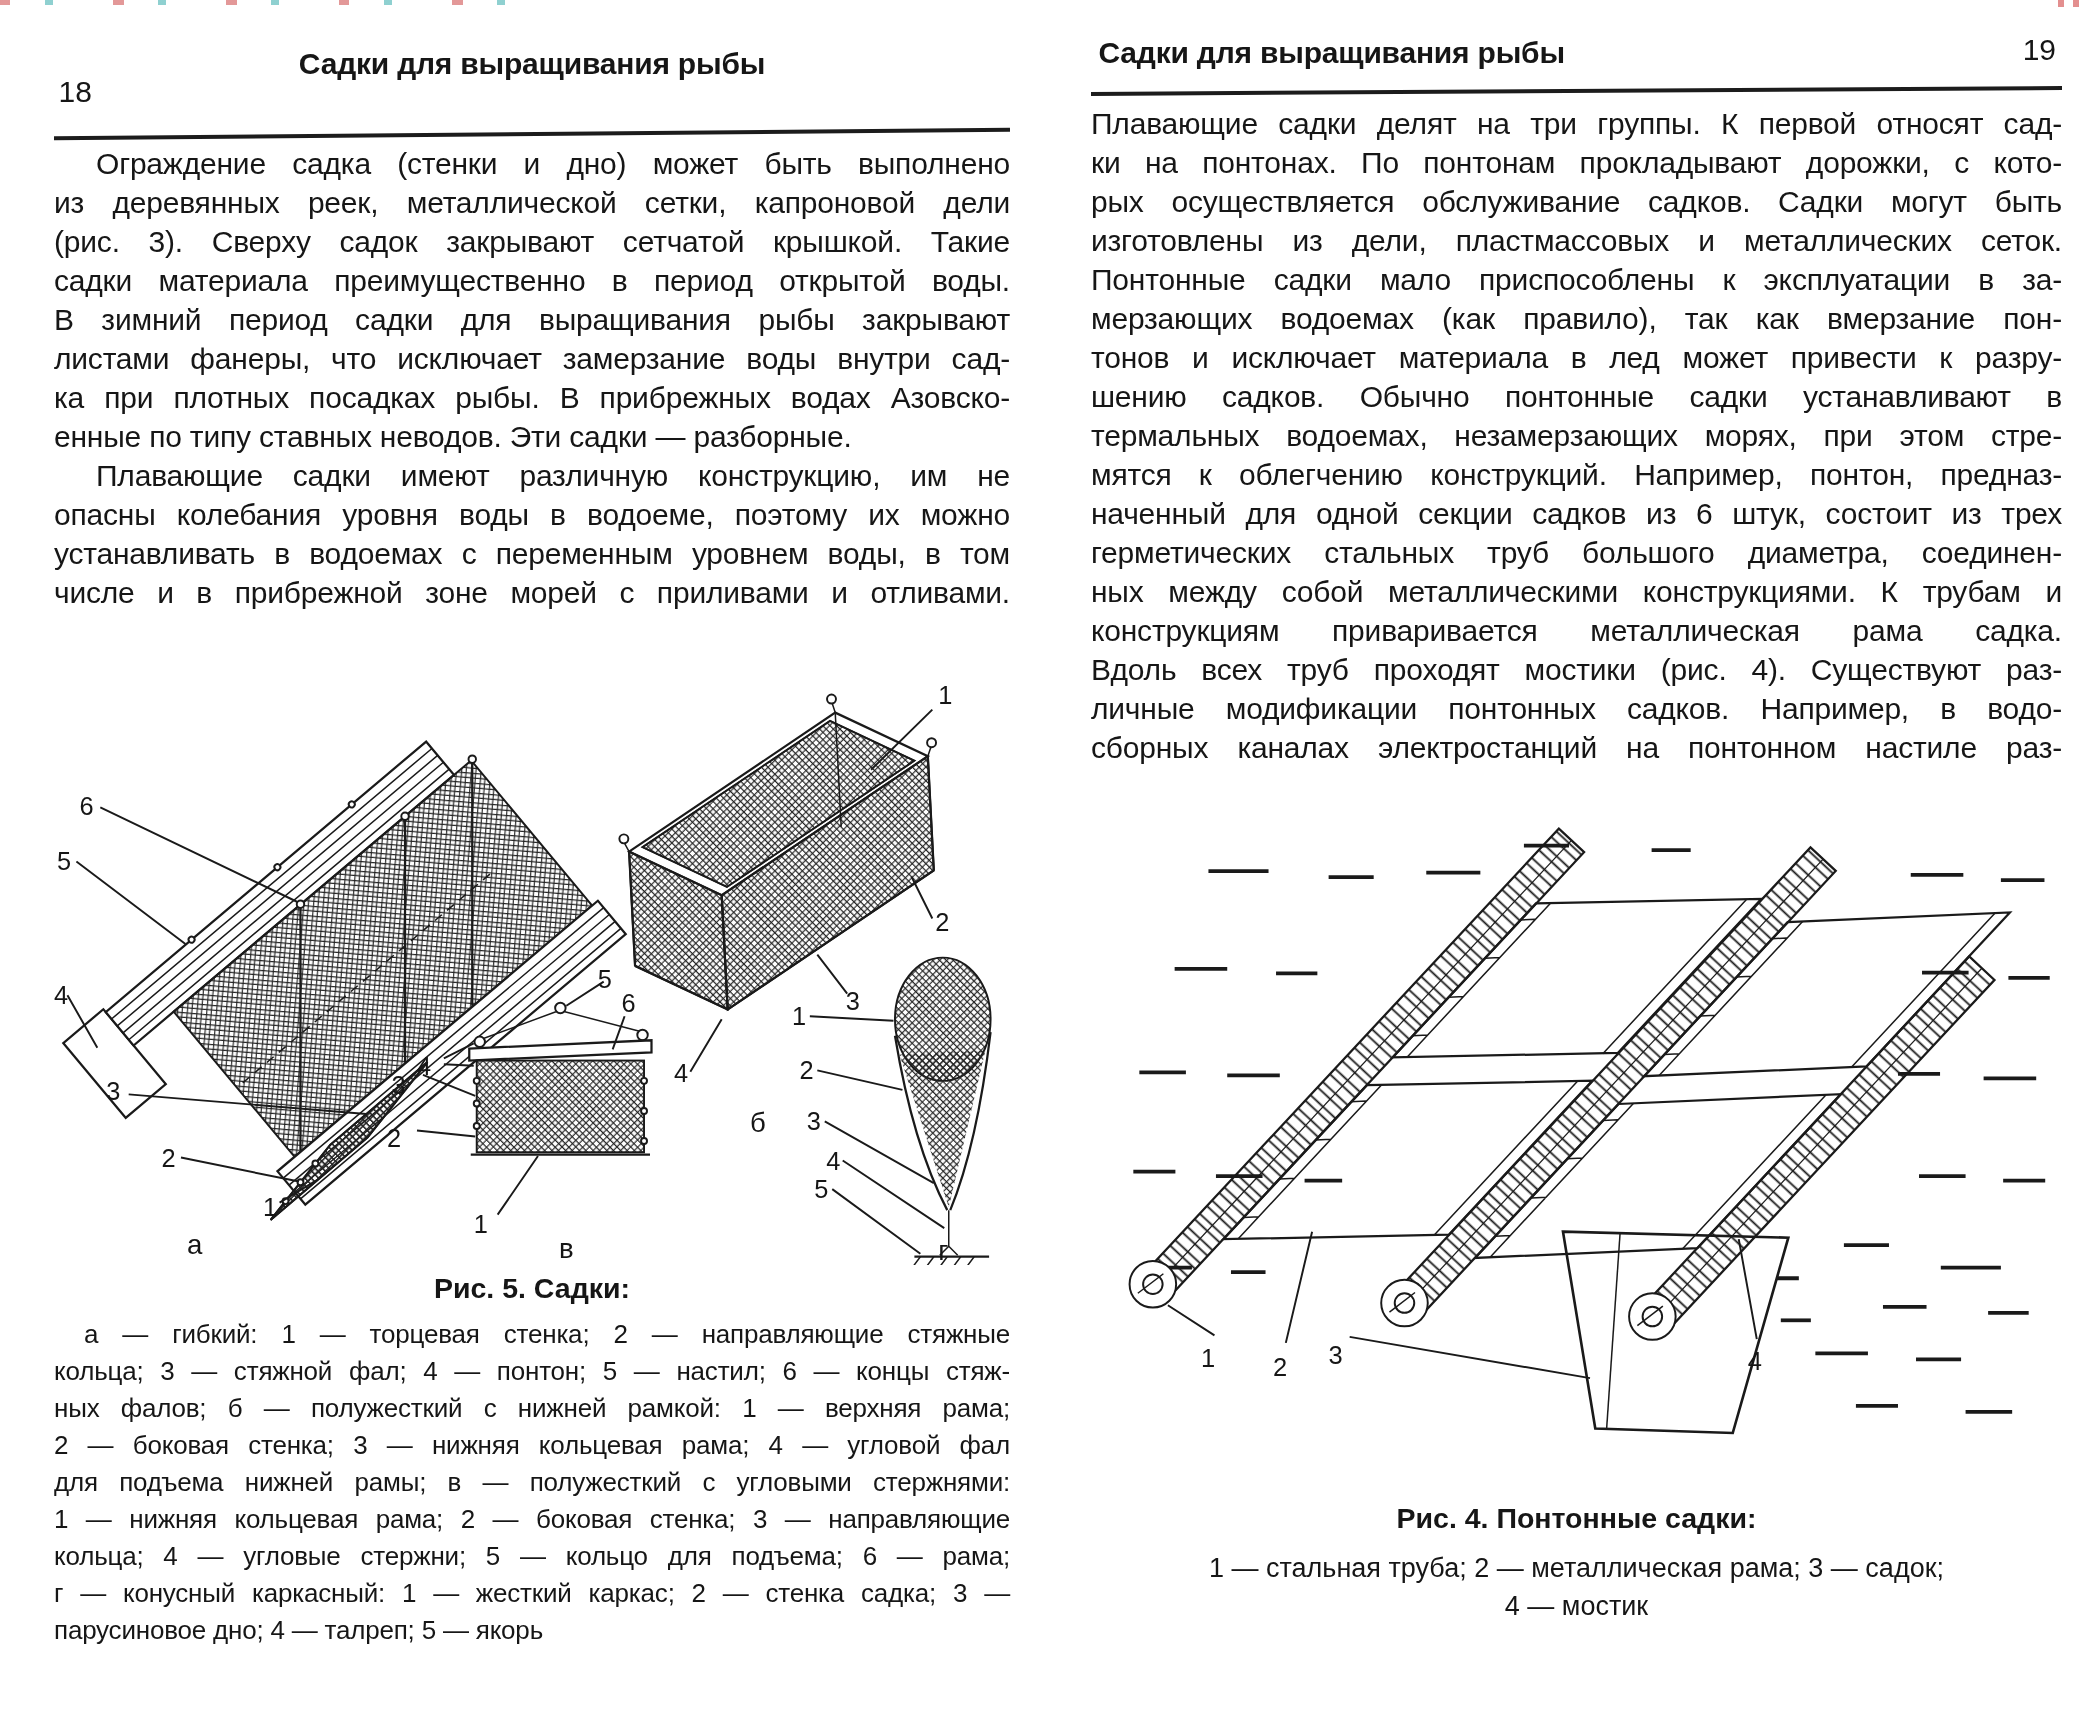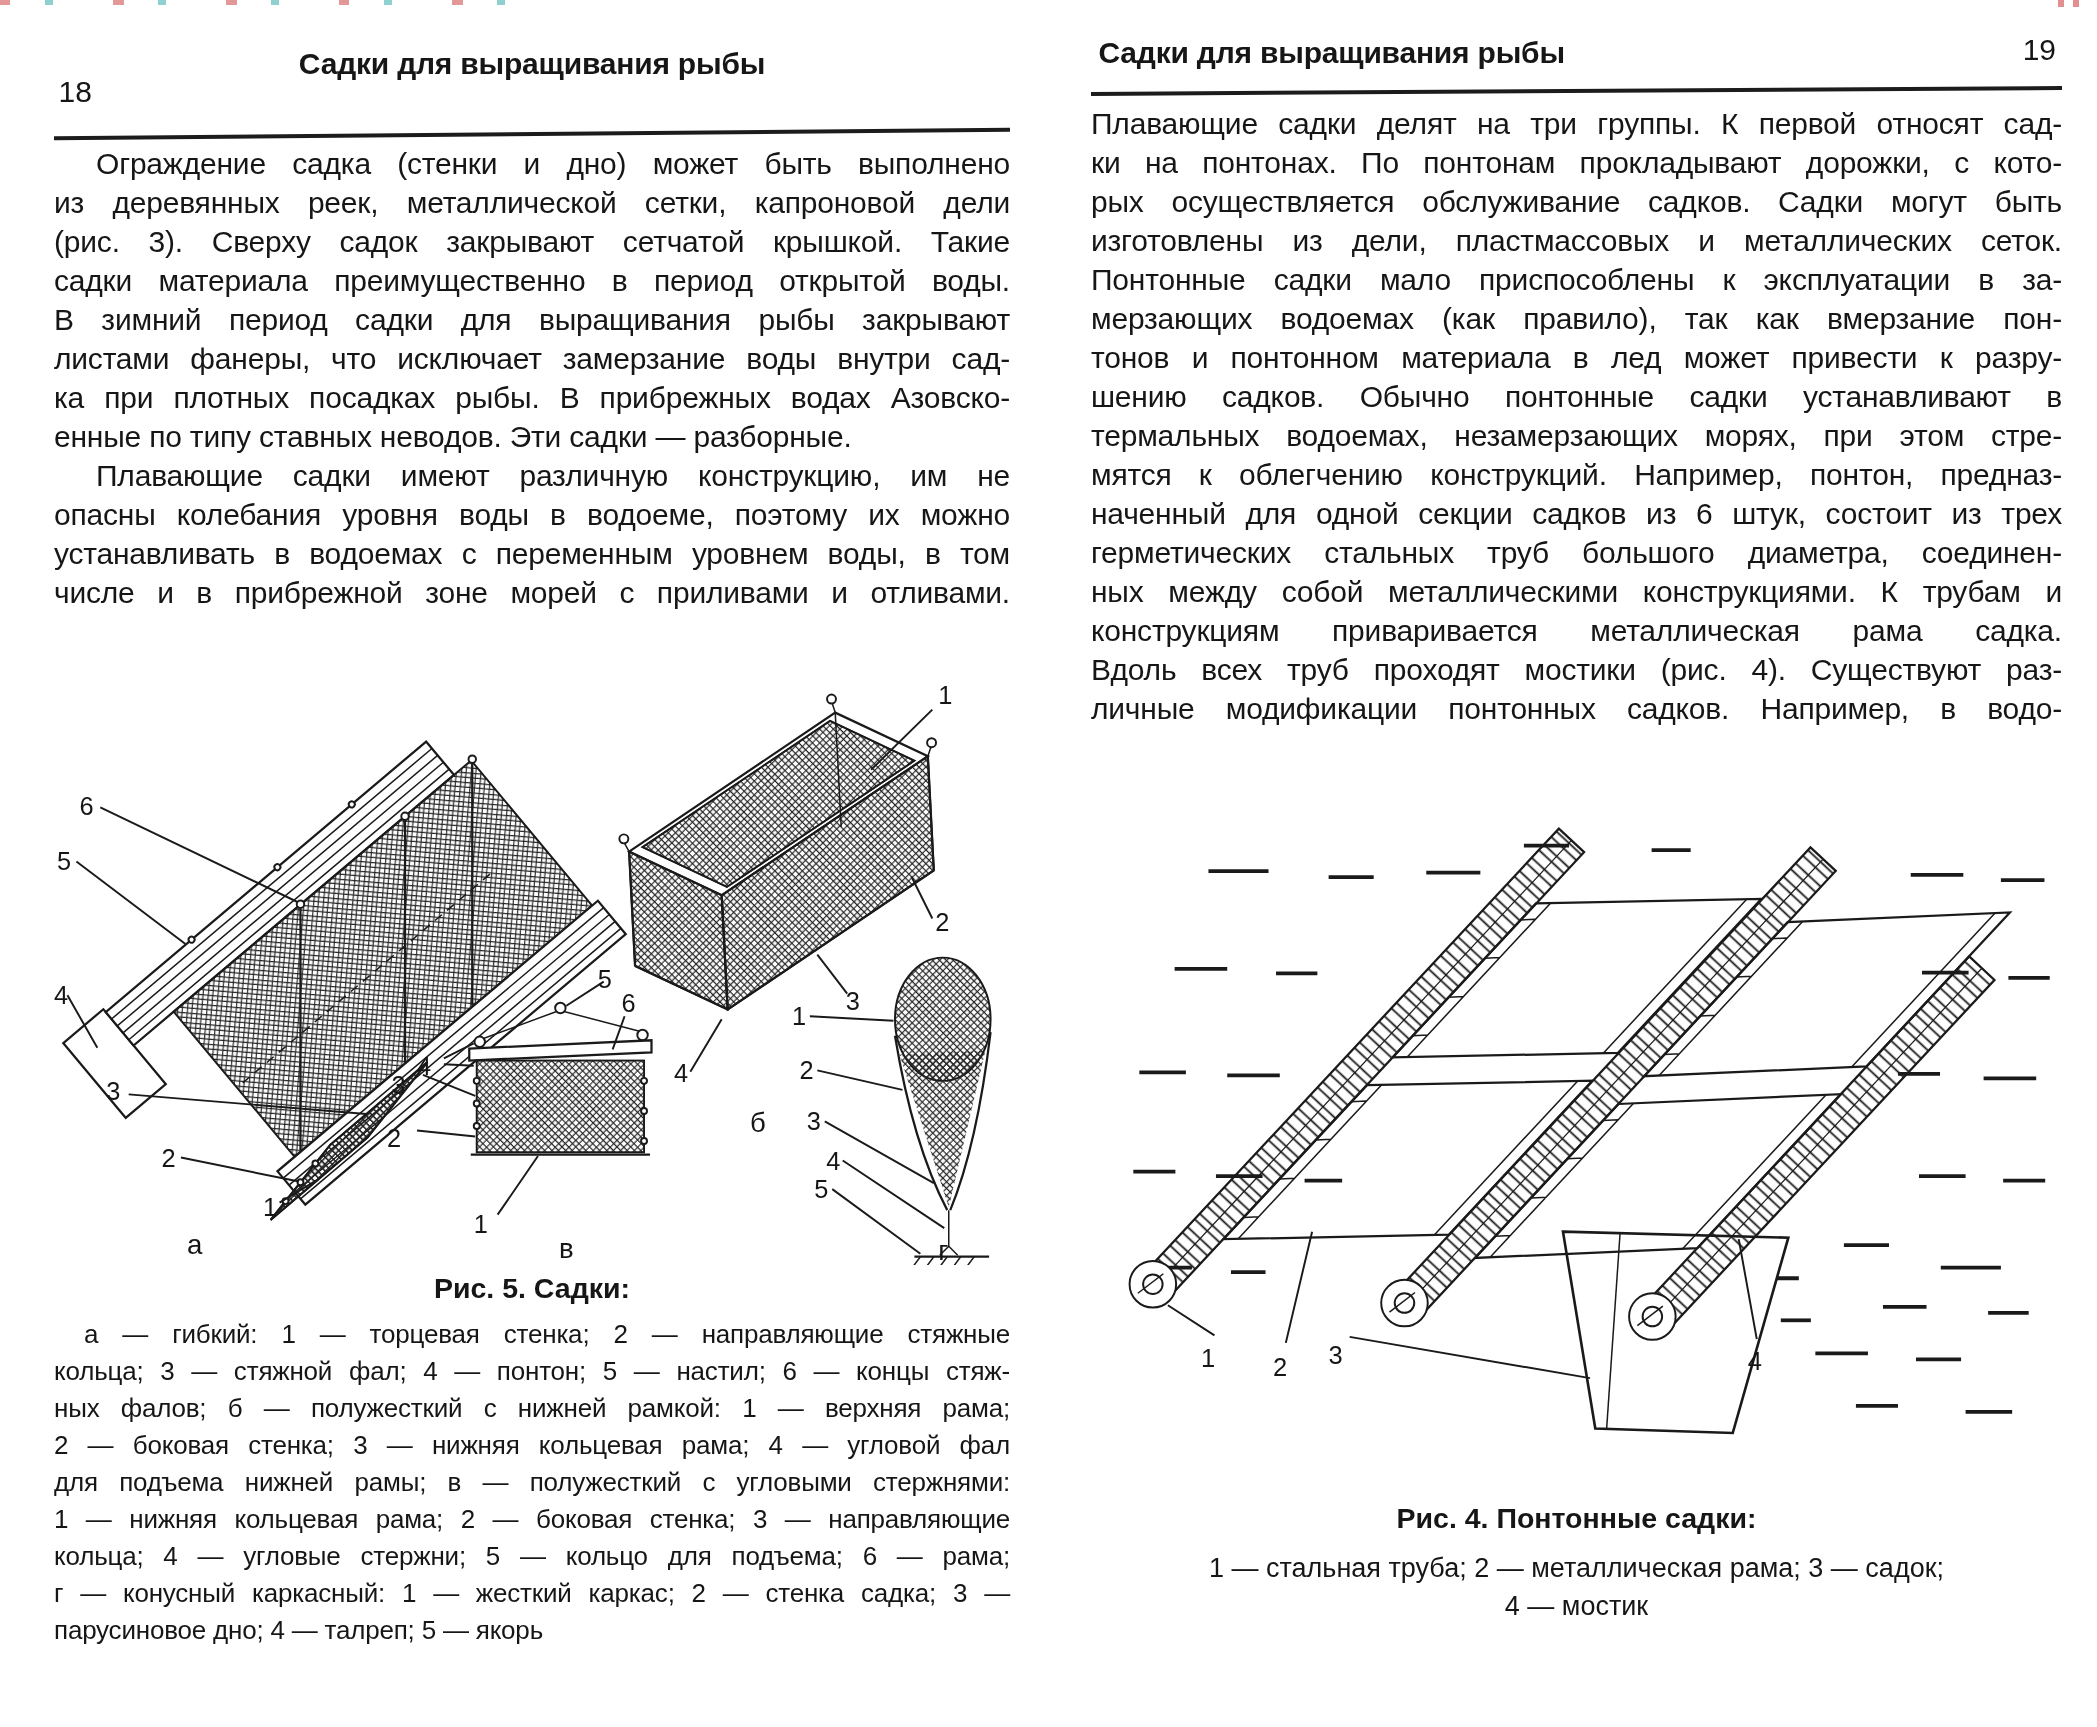--- a/index.html
+++ b/index.html
@@ -194,30 +194,31 @@
   <div class="pgnum" style="right:6px;top:33px;margin-left:12px;">19</div>
   <div class="hrule" style="left:0;width:971px;top:89px;transform:rotate(-0.35deg);"></div>
 
   <div class="bodytext" style="top:104px;">
     <div class="bline">Плавающие садки делят на три группы. К первой относят сад-</div>
     <div class="bline">ки на понтонах. По понтонам прокладывают дорожки, с кото-</div>
     <div class="bline">рых осуществляется обслуживание садков. Садки могут быть</div>
     <div class="bline">изготовлены из дели, пластмассовых и металлических сеток.</div>
     <div class="bline">Понтонные садки мало приспособлены к эксплуатации в за-</div>
     <div class="bline">мерзающих водоемах (как правило), так как вмерзание пон-</div>
-    <div class="bline">тонов и понтонном материала в лед может привести к разру-</div>
+    <div class="bline">тонов и исключает материала в лед может привести к разру-</div>
     <div class="bline">шению садков. Обычно понтонные садки устанавливают в</div>
     <div class="bline">термальных водоемах, незамерзающих морях, при этом стре-</div>
     <div class="bline">мятся к облегчению конструкций. Например, понтон, предназ-</div>
     <div class="bline">наченный для одной секции садков из 6 штук, состоит из трех</div>
     <div class="bline">герметических стальных труб большого диаметра, соединен-</div>
     <div class="bline">ных между собой металлическими конструкциями. К трубам и</div>
     <div class="bline">конструкциям приваривается металлическая рама садка.</div>
     <div class="bline">Вдоль всех труб проходят мостики (рис. 4). Существуют раз-</div>
     <div class="bline">личные модификации понтонных садков. Например, в водо-</div>
+    <div class="bline">сборных каналах электростанций на понтонном настиле раз-</div>
   </div>
 
   <div class="figwrap" style="top:781px;width:971px;">
   <svg width="947" height="661" viewBox="0 0 1260 880" style="display:block;margin:0 auto;">
     <defs>
       <pattern id="rungs" width="24" height="46" patternUnits="userSpaceOnUse">
         <path d="M7,0 V46 M17,0 V46" stroke="#1a1a1a" stroke-width="2.4" fill="none"></path>
       </pattern>
     </defs>
 

